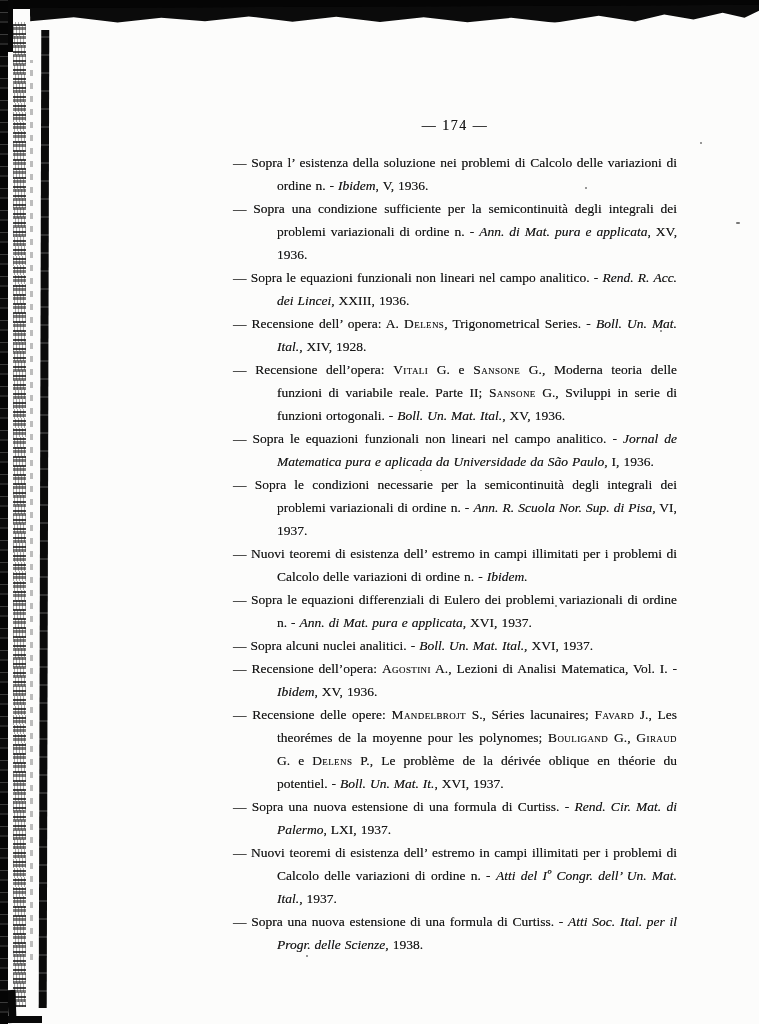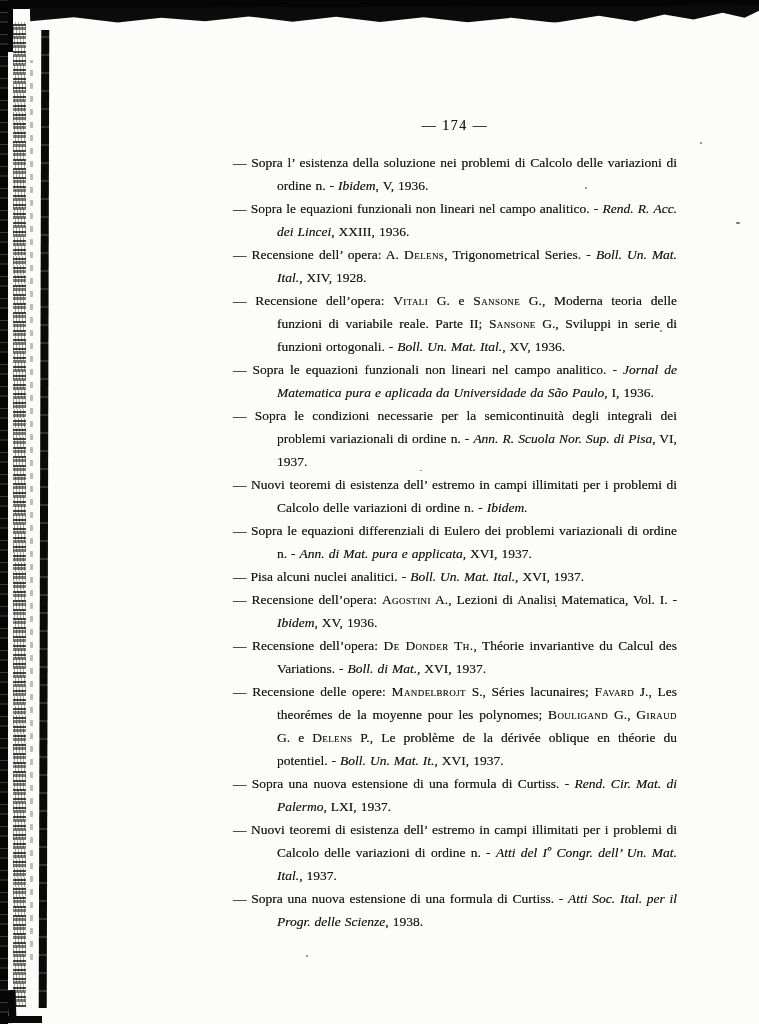--- a/index.html
+++ b/index.html
@@ -125,30 +125,30 @@
   <div class="dot d3"></div>
   <div class="dot d4"></div>
   <div class="dot d5"></div>
   <div class="dot d6"></div>
   <div class="dot d7"></div>
 
   <div class="page-content">
     <div class="page-number">— 174 —</div>
     <div class="entries">
         <div class="entry"><span class="p">— Sopra l’ esistenza della soluzione nei problemi di Calcolo delle variazioni di ordine n. - </span><span class="i">Ibidem</span><span class="p">, V, 1936.</span></div>
+        <div class="entry"><span class="p">— Sopra una condizione sufficiente per la semicontinuità degli integrali dei problemi variazionali di ordine n. - </span><span class="i">Ann. di Mat. pura e applicata</span><span class="p">, XV, 1936.</span></div>
         <div class="entry"><span class="p">— Sopra le equazioni funzionali non lineari nel campo analitico. - </span><span class="i">Rend. R. Acc. dei Lincei</span><span class="p">, XXIII, 1936.</span></div>
         <div class="entry"><span class="p">— Recensione dell’ opera: A. </span><span class="sc">Delens</span><span class="p">, Trigonometrical Series. - </span><span class="i">Boll. Un. Mat. Ital.</span><span class="p">, XIV, 1928.</span></div>
         <div class="entry"><span class="p">— Recensione dell’opera: </span><span class="sc">Vitali</span><span class="p"> G. e </span><span class="sc">Sansone</span><span class="p"> G., Moderna teoria delle funzioni di variabile reale. Parte II; </span><span class="sc">Sansone</span><span class="p"> G., Sviluppi in serie di funzioni ortogonali. - </span><span class="i">Boll. Un. Mat. Ital.</span><span class="p">, XV, 1936.</span></div>
         <div class="entry"><span class="p">— Sopra le equazioni funzionali non lineari nel campo analitico. - </span><span class="i">Jornal de Matematica pura e aplicada da Universidade da São Paulo</span><span class="p">, I, 1936.</span></div>
         <div class="entry"><span class="p">— Sopra le condizioni necessarie per la semicontinuità degli integrali dei problemi variazionali di ordine n. - </span><span class="i">Ann. R. Scuola Nor. Sup. di Pisa</span><span class="p">, VI, 1937.</span></div>
         <div class="entry"><span class="p">— Nuovi teoremi di esistenza dell’ estremo in campi illimitati per i problemi di Calcolo delle variazioni di ordine n. - </span><span class="i">Ibidem.</span></div>
         <div class="entry"><span class="p">— Sopra le equazioni differenziali di Eulero dei problemi variazionali di ordine n. - </span><span class="i">Ann. di Mat. pura e applicata</span><span class="p">, XVI, 1937.</span></div>
-        <div class="entry"><span class="p">— Pisa alcuni nuclei analitici. - </span><span class="i">Boll. Un. Mat. Ital.</span><span class="p">, XVI, 1937.</span></div>
+        <div class="entry"><span class="p">— Sopra alcuni nuclei analitici. - </span><span class="i">Boll. Un. Mat. Ital.</span><span class="p">, XVI, 1937.</span></div>
         <div class="entry"><span class="p">— Recensione dell’opera: </span><span class="sc">Agostini</span><span class="p"> A., Lezioni di Analisi Matematica, Vol. I. - </span><span class="i">Ibidem</span><span class="p">, XV, 1936.</span></div>
-        <div class="entry"><span class="p">— Recensione dell’opera: </span><span class="sc">De Donder Th.</span><span class="p">, Théorie invariantive du Calcul des Variations. - </span><span class="i">Boll. di Mat.</span><span class="p">, XVI, 1937.</span></div>
         <div class="entry"><span class="p">— Recensione delle opere: </span><span class="sc">Mandelbrojt</span><span class="p"> S., Séries lacunaires; </span><span class="sc">Favard</span><span class="p"> J., Les theorémes de la moyenne pour les polynomes; </span><span class="sc">Bouligand</span><span class="p"> G., </span><span class="sc">Giraud</span><span class="p"> G. e </span><span class="sc">Delens</span><span class="p"> P., Le problème de la dérivée oblique en théorie du potentiel. - </span><span class="i">Boll. Un. Mat. It.</span><span class="p">, XVI, 1937.</span></div>
         <div class="entry"><span class="p">— Sopra una nuova estensione di una formula di Curtiss. - </span><span class="i">Rend. Cir. Mat. di Palermo</span><span class="p">, LXI, 1937.</span></div>
         <div class="entry"><span class="p">— Nuovi teoremi di esistenza dell’ estremo in campi illimitati per i problemi di Calcolo delle variazioni di ordine n. - </span><span class="i">Atti del Iº Congr. dell’ Un. Mat. Ital.</span><span class="p">, 1937.</span></div>
         <div class="entry"><span class="p">— Sopra una nuova estensione di una formula di Curtiss. - </span><span class="i">Atti Soc. Ital. per il Progr. delle Scienze</span><span class="p">, 1938.</span></div>
       </div>
   </div>
 
 </div>
 
 </body></html>

